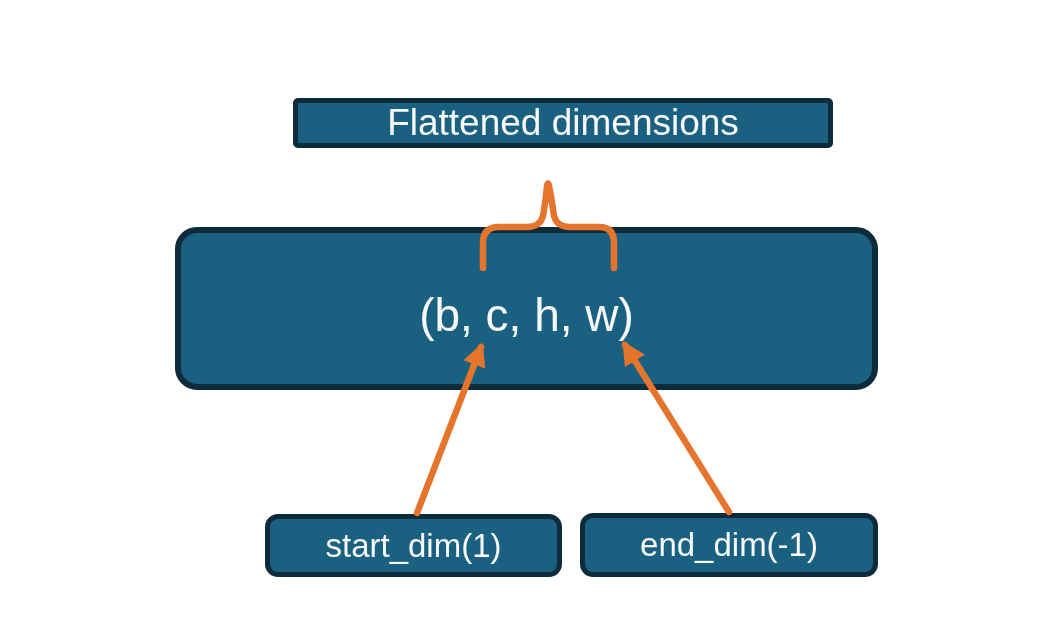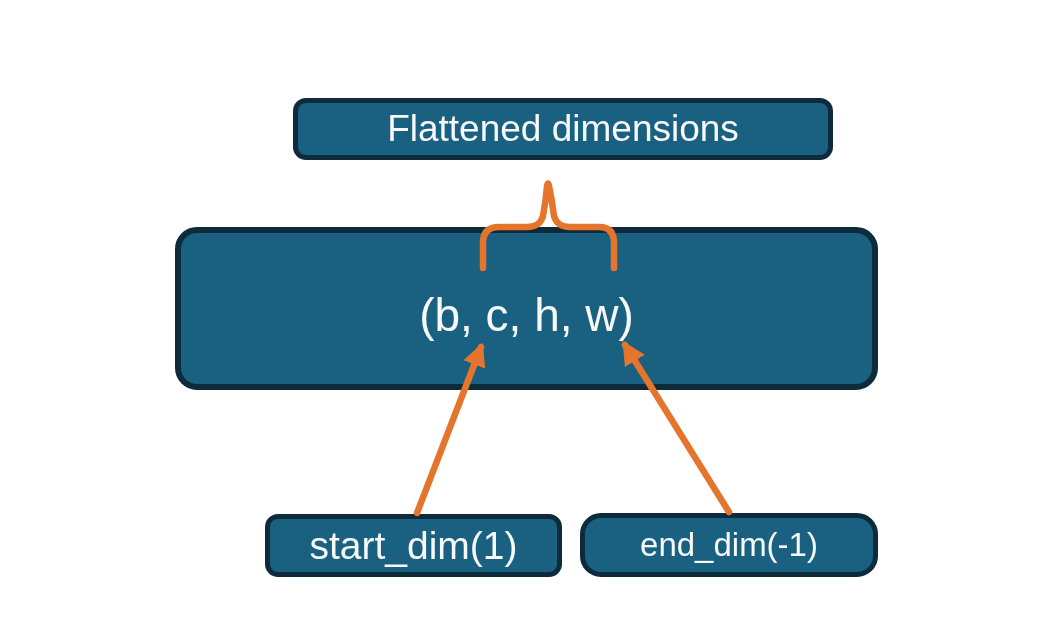--- a/index.html
+++ b/index.html
@@ -24,43 +24,43 @@
     background: var(--node-fill);
     border: 5px solid var(--node-border);
     color: var(--text);
     display: flex;
     align-items: center;
     justify-content: center;
     text-align: center;
   }
   .node-flattened {
     left: 293px; top: 98px;
-    width: 540px; height: 62px;
-    border-radius: 13px;
+    width: 540px; height: 50px;
+    border-radius: 5px;
     font-size: 37px;
   }
   .node-tensor {
     left: 175px; top: 227px;
     width: 703px; height: 163px;
     border-width: 6px;
     border-radius: 22px;
     font-size: 46px;
   }
   .node-tensor .label { margin-top: 12px; }
   .node-startdim {
     left: 265px; top: 514px;
     width: 297px; height: 63px;
     border-radius: 13px;
-    font-size: 39px;
+    font-size: 33px;
     justify-content: center;
   }
   .node-enddim {
     left: 580px; top: 513px;
     width: 298px; height: 64px;
-    border-radius: 21px;
+    border-radius: 13px;
     font-size: 33px;
   }
   .label { pointer-events: none; }
   svg.connector-layer {
     position: absolute;
     left: 0; top: 0;
     width: 1038px; height: 632px;
     pointer-events: none;
     z-index: 5;
   }

